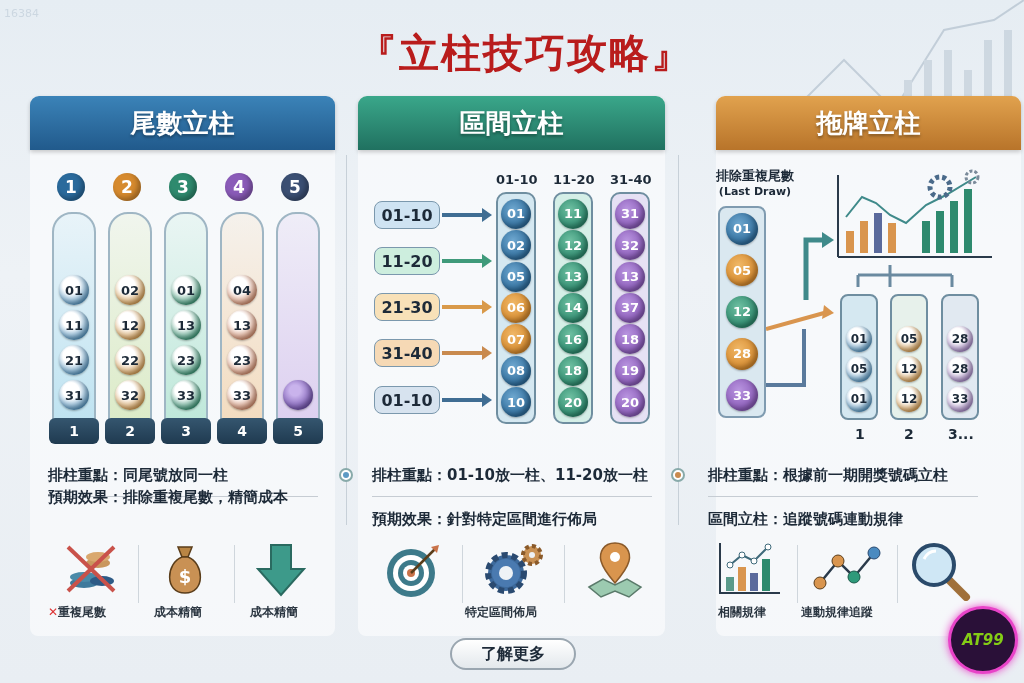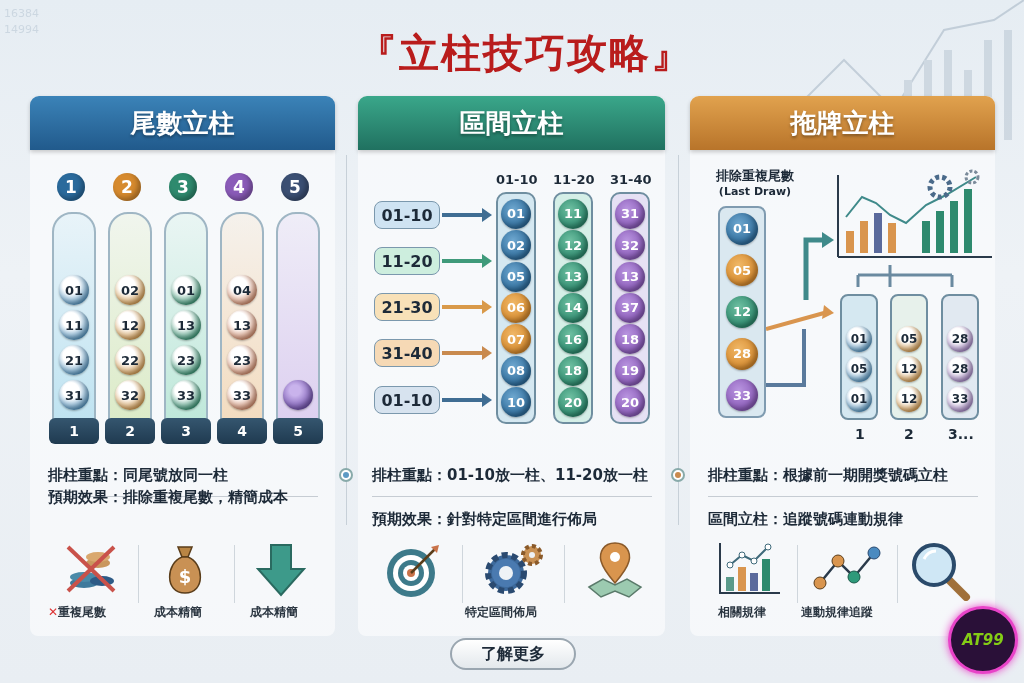--- a/index.html
+++ b/index.html
@@ -3,21 +3,21 @@
 <meta charset="utf-8">
 <style>
 *{box-sizing:border-box;margin:0;padding:0;}
 body{width:1024px;height:683px;overflow:hidden;font-family:"DejaVu Sans","Liberation Sans",sans-serif;background:linear-gradient(180deg,#e6edf3 0%,#eef2f6 40%,#e9eef3 100%);position:relative;color:#1d2a38;}
 .bgnums{position:absolute;left:0;top:0;width:200px;height:100px;font-size:11px;color:#c6d2dd;line-height:16px;padding:6px 4px;opacity:.8;}
 .bgchart{position:absolute;right:0;top:0;width:260px;height:140px;opacity:.35;}
 .title{position:absolute;left:0;right:0;top:26px;text-align:center;font-size:40px;font-weight:bold;color:#b91c1c;letter-spacing:2px;margin-left:26px;}
 .panel{position:absolute;top:96px;height:540px;background:rgba(255,255,255,.55);border-radius:8px;}
 .p1{left:30px;width:305px;}
 .p2{left:358px;width:307px;}
-.p3{left:690px;width:305px;}
+.p3{left:716px;width:305px;}
 .hdr{height:54px;border-radius:9px 9px 0 0;display:flex;align-items:center;justify-content:center;color:#fff;font-size:26px;font-weight:bold;text-shadow:0 2px 3px rgba(0,0,0,.35);box-shadow:0 2px 4px rgba(0,0,0,.2);}
 .h1{background:linear-gradient(180deg,#3b83b8,#215a8c);}
 .h2{background:linear-gradient(180deg,#3aa78a,#207160);}
 .h3{background:linear-gradient(180deg,#e1a24e,#b8742a);}
 .vline{position:absolute;top:155px;width:1px;height:370px;background:#c7d0d8;}
 .dot{position:absolute;top:468px;width:14px;height:14px;border-radius:50%;border:2px solid #8aa;background:#fff;}
 .dot::after{content:"";position:absolute;left:2px;top:2px;width:6px;height:6px;border-radius:50%;}
 .d1::after{background:#5d9ac4;} .d2::after{background:#c98a4e;}
 .ball{width:30px;height:30px;border-radius:50%;display:flex;align-items:center;justify-content:center;font-size:13px;font-weight:bold;box-shadow:inset -3px -3px 5px rgba(0,0,0,.3),0 1px 2px rgba(0,0,0,.3);}
 .bw{color:#1d2a38;}
@@ -40,21 +40,20 @@
 .ldcol{position:absolute;left:718px;top:206px;width:48px;height:212px;border:2px solid #7f9bb0;border-radius:8px;background:rgba(190,215,230,.5);display:flex;flex-direction:column;align-items:center;justify-content:space-around;}
 .smcol{position:absolute;top:294px;width:38px;height:126px;border:2px solid #6f8ea0;border-radius:8px;display:flex;flex-direction:column;align-items:center;justify-content:flex-end;gap:4px;padding-bottom:6px;}
 .smcol .ball{width:26px;height:26px;font-size:12px;}
 .sml{position:absolute;top:426px;font-size:14px;font-weight:bold;}
 </style>
 </head>
 <body>
 
 <div class="bgnums">
   <div>16384</div>
-  <div>14994</div>
 </div>
 <svg class="bgchart" viewBox="0 0 260 140">
   <polyline points="20,120 80,60 130,110 180,30 230,20 260,0" fill="none" stroke="#7f94a8" stroke-width="2"></polyline>
   <rect x="140" y="80" width="8" height="60" fill="#9fb0c0"></rect>
     <rect x="160" y="60" width="8" height="80" fill="#9fb0c0"></rect>
   <rect x="180" y="50" width="8" height="90" fill="#9fb0c0"></rect>
     <rect x="200" y="70" width="8" height="70" fill="#9fb0c0"></rect>
   <rect x="220" y="40" width="8" height="100" fill="#9fb0c0"></rect>
     <rect x="240" y="30" width="8" height="110" fill="#9fb0c0"></rect>
 </svg>

